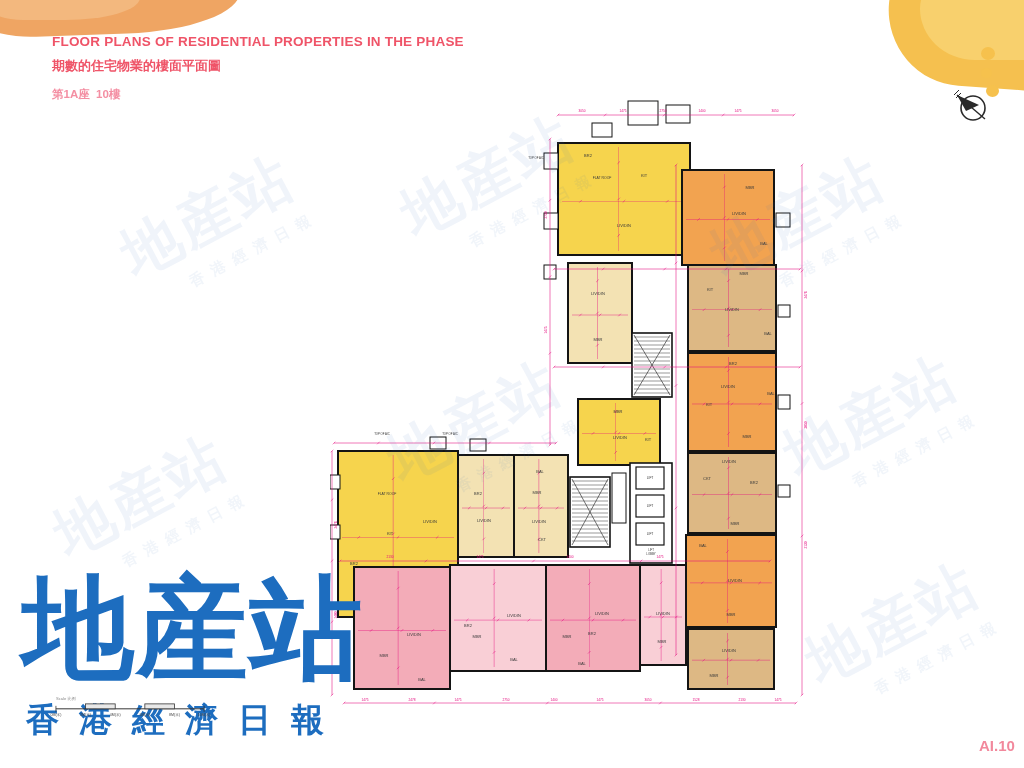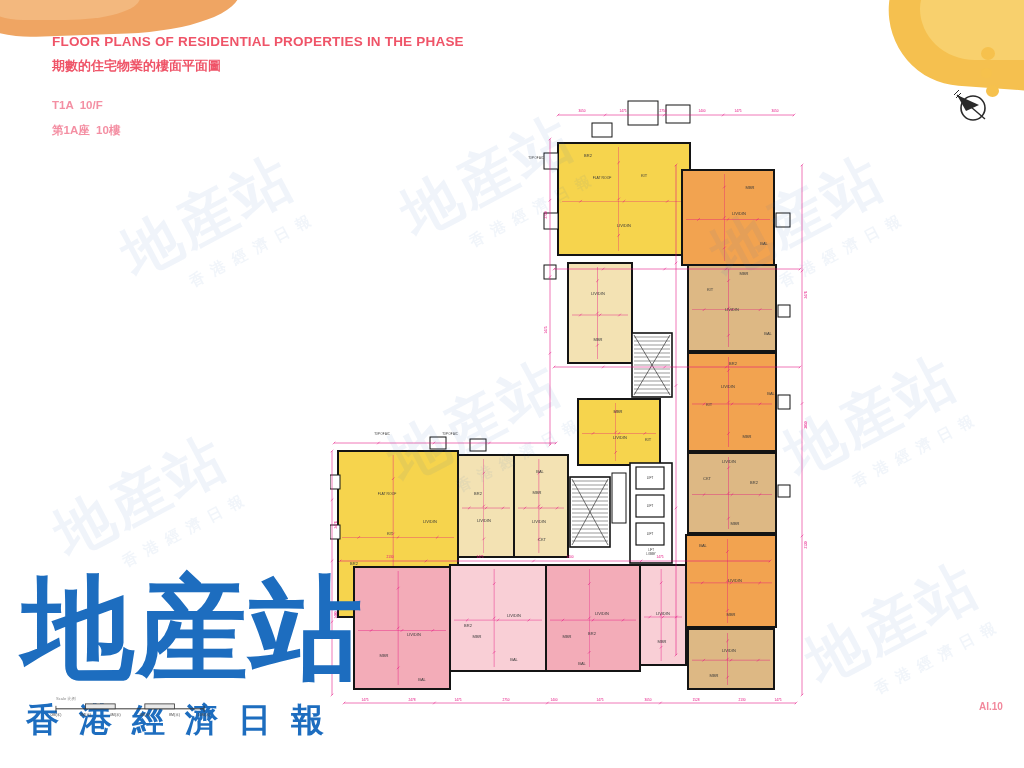--- a/index.html
+++ b/index.html
@@ -44,40 +44,39 @@
   
   #logo { position:absolute; left:22px; top:570px; z-index:4; pointer-events:none; }
   #logo-main { font-size:112px; font-weight:800; color:#1d6dbf; letter-spacing:2px; line-height:1.05; }
   #logo-sub  { font-size:33px; font-weight:bold; color:#1d6dbf; letter-spacing:20px; margin-top:10px;
                margin-left:4px; white-space:nowrap; }
 
   
   #scalebar { position:absolute; left:50px; top:694px; width:168px; height:26px; z-index:5; }
 
   
-  #page-num { position:absolute; left:979px; top:701px; font-size:10px; font-weight:bold;
+  #page-num { position:absolute; left:979px; top:737px; font-size:15px; font-weight:bold;
               color:#f2889c; z-index:5; }
 </style>
 </head>
 <body>
 
 <div id="page">
 
   <div class="splash" id="splash-tl"></div>
   <div class="splash" id="splash-tl2"></div>
   <div class="splash" id="splash-tr"></div>
   <div class="splash" id="splash-tr2"></div>
   <div class="dot" style="left:981px;top:47px;width:14px;height:13px;"></div>
   <div class="dot" style="left:981px;top:68px;width:11px;height:10px;"></div>
   <div class="dot" style="left:986px;top:85px;width:13px;height:12px;"></div>
 
   <div id="header">
     <div id="title-en">FLOOR PLANS OF RESIDENTIAL PROPERTIES IN THE PHASE</div>
     <div id="title-zh">期數的住宅物業的樓面平面圖</div>
-    <div id="floor-en">T1A  10/F</div>
     <div id="floor-zh">第1A座  10樓</div>
   </div>
 
   <svg id="north" width="40" height="40" viewBox="0 0 40 40">
     <circle cx="21" cy="22" r="12" fill="none" stroke="#2a2a2a" stroke-width="1.6"></circle>
     <line x1="5" y1="9" x2="33" y2="33" stroke="#2a2a2a" stroke-width="1.4"></line>
     <polygon points="5,9 27,19 14,25" fill="#2a2a2a"></polygon>
     <line x1="4" y1="12" x2="9" y2="7" stroke="#2a2a2a" stroke-width="1"></line>
     <line x1="2" y1="9" x2="7" y2="4" stroke="#2a2a2a" stroke-width="1"></line>
   </svg>

